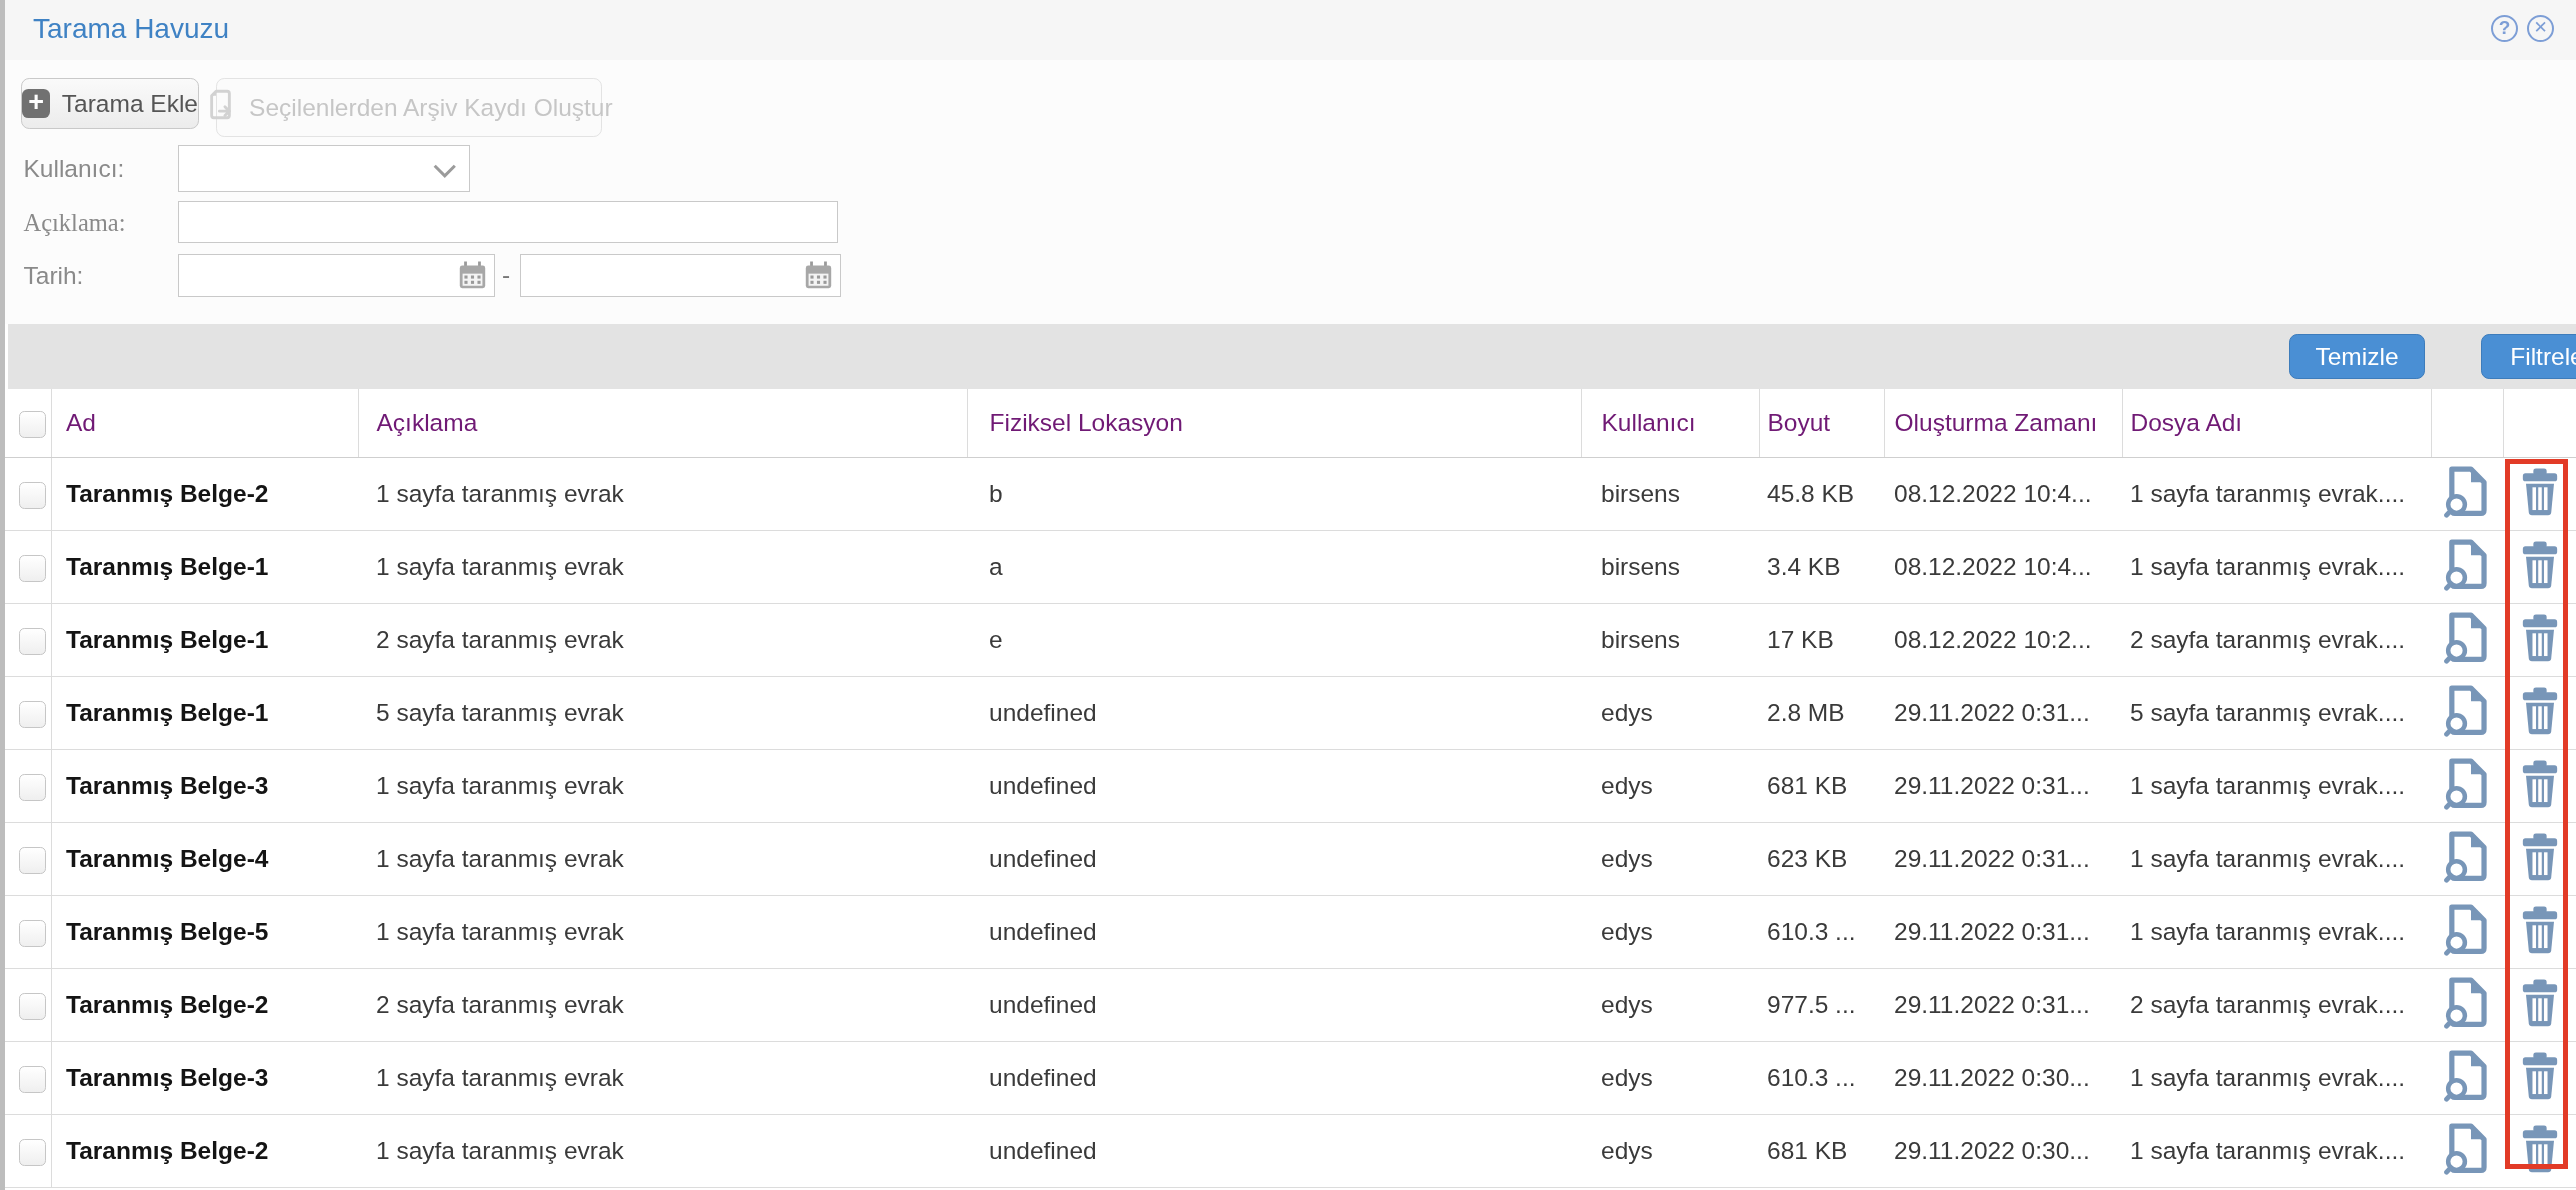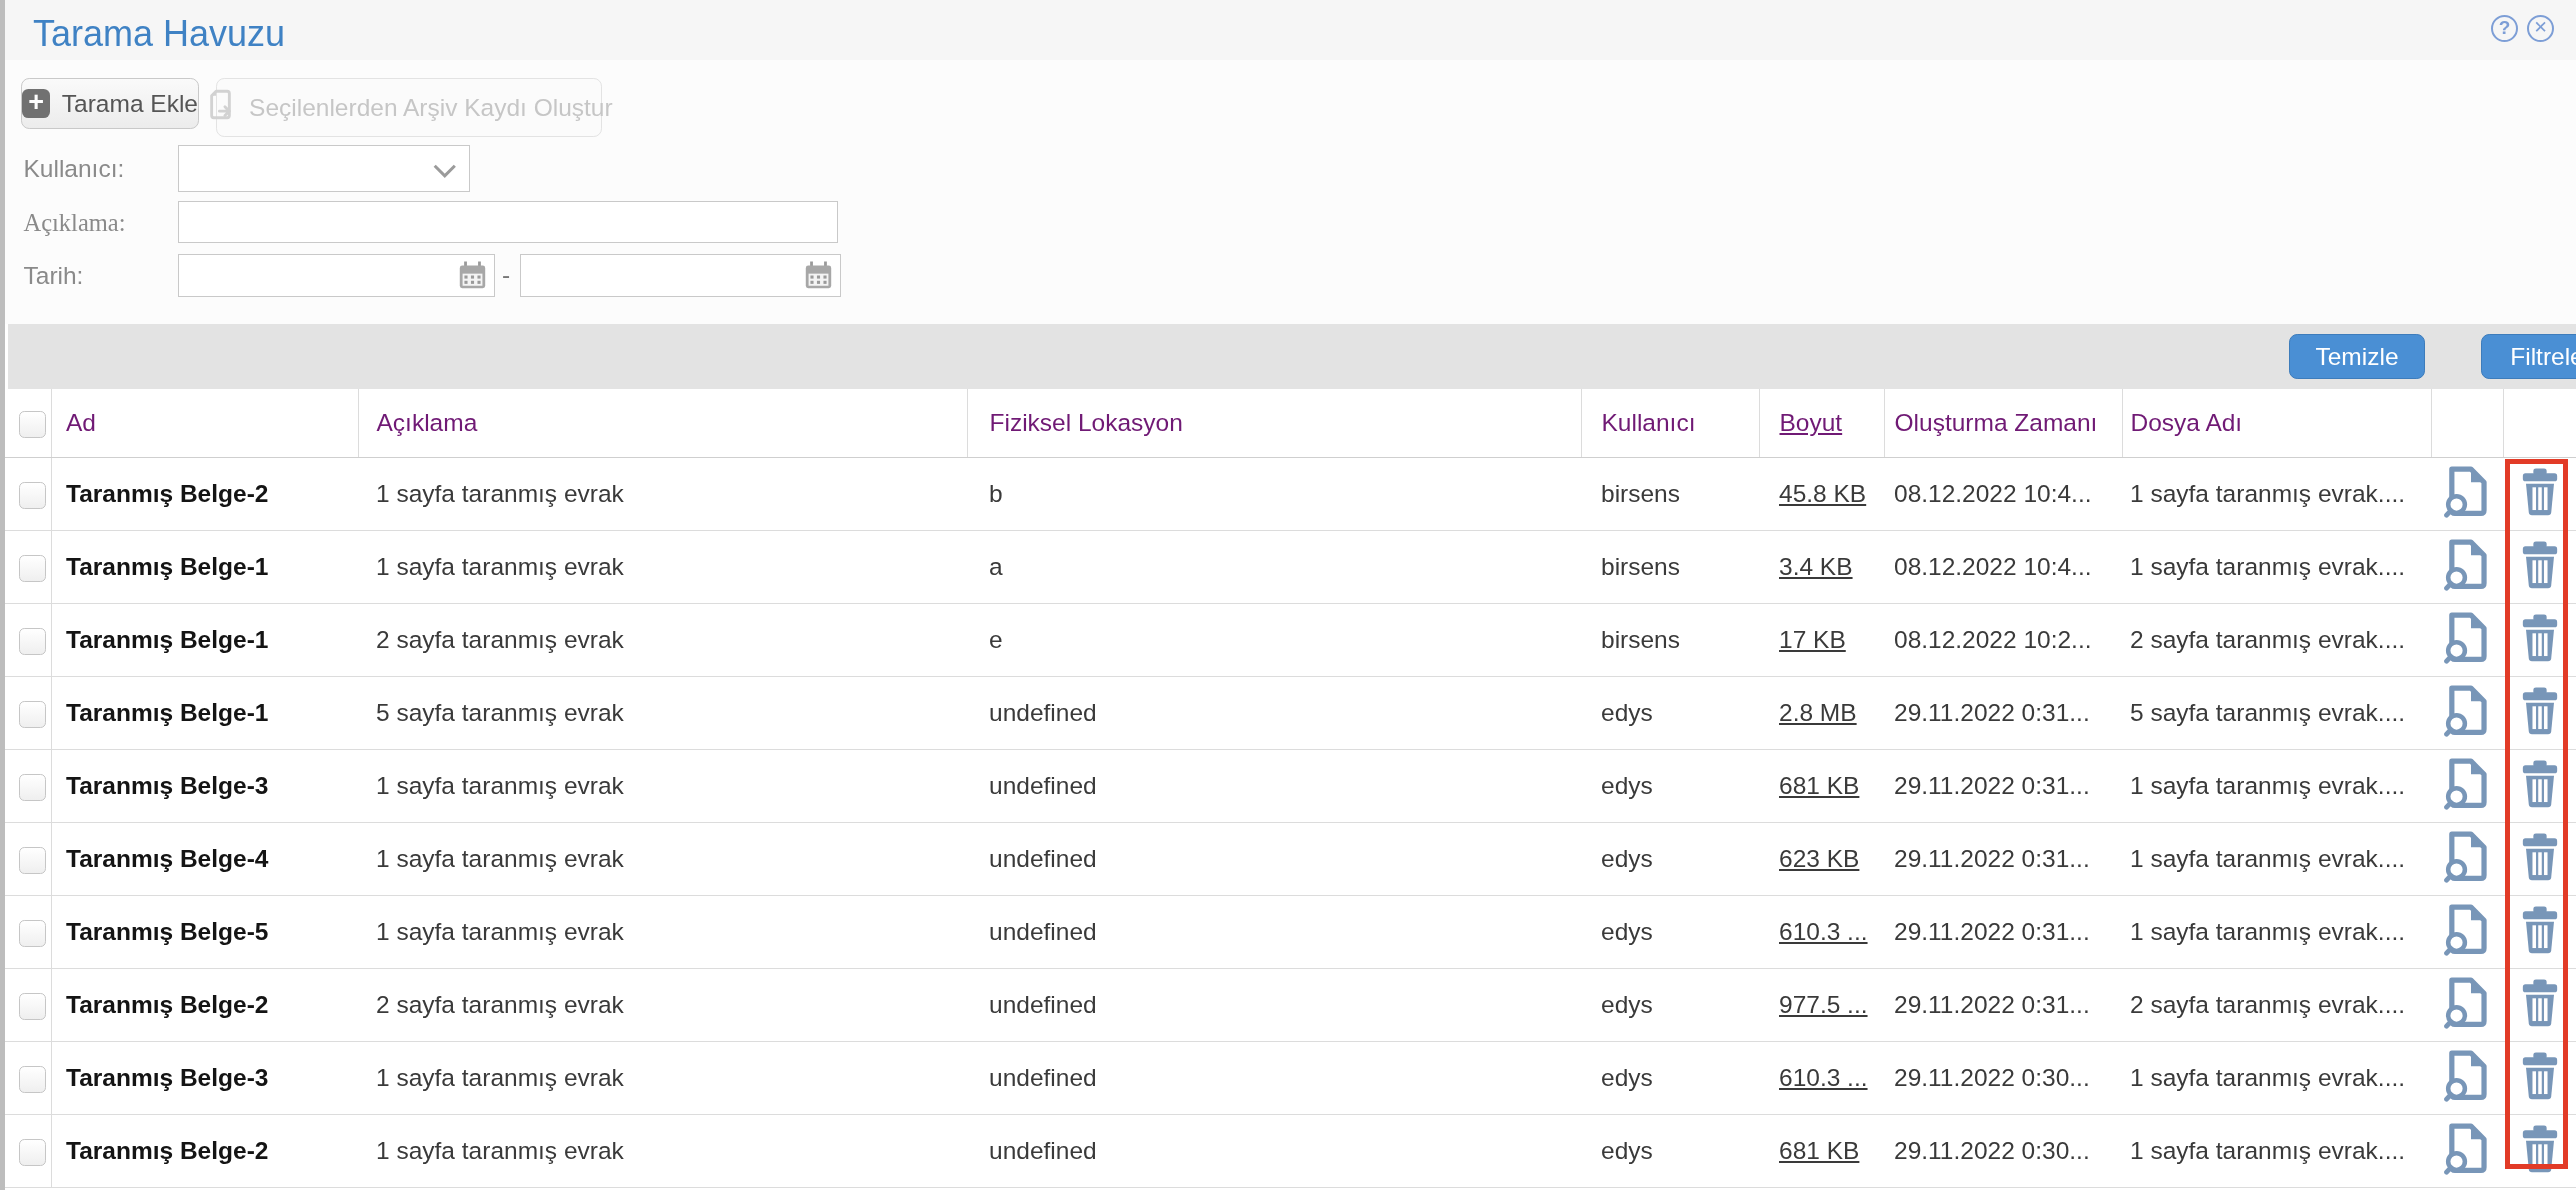--- a/index.html
+++ b/index.html
@@ -2,21 +2,21 @@
 <html style="font-size:14.5px"><head>
 <meta charset="utf-8">
 <style>
   html,body{margin:0;padding:0;}
   body{width:2576px;height:1190px;background:#ffffff;font-family:"Liberation Sans","DejaVu Sans",sans-serif;}
   #page{position:relative;width:2576px;height:1190px;overflow:hidden;background:#ffffff;}
   .left-edge{position:absolute;left:0;top:0;width:4.5px;height:1190px;background:#bdbdbd;z-index:9;}
 
   
   .titlebar{position:absolute;left:0;top:0;width:2576px;height:60px;background:#f6f6f6;border-bottom:0.9px solid #ececec;}
-  .page-title{position:absolute;left:33px;top:12.7px;font-size:36px;color:#3f82c4;}
+  .page-title{position:absolute;left:33px;top:12.7px;font-size:28px;color:#3f82c4;}
   .circle-icon{position:absolute;top:14.5px;width:27px;height:27px;border:2.7px solid #7d9ed6;border-radius:50%;
     box-sizing:border-box;color:#7d9ed6;font-size:19px;font-weight:bold;text-align:center;line-height:22px;cursor:pointer;}
   .help-pos{right:58px;}
   .close-pos{right:22px;font-size:17px;}
 
   
   .toolbar-area{position:absolute;left:0;top:60px;width:2576px;height:264px;background:#fcfcfc;}
   .btn{display:flex;align-items:center;justify-content:center;box-sizing:border-box;border-radius:8.2px;font-size:24.5px;white-space:nowrap;}
   .btn-add{position:absolute;left:21px;top:18px;width:178px;height:51px;background:linear-gradient(#fafafa,#ececec);
     border:1.8px solid #c9c9c9;color:#555;gap:11.8px;cursor:pointer;}
@@ -46,21 +46,21 @@
   .grid th{height:66px;background:#fff;font-weight:normal;font-size:24.5px;color:#701a75;text-align:left;
     border-bottom:1.8px solid #cfcfcf;border-right:1.8px solid #dcdcdc;white-space:nowrap;overflow:hidden;}
   .grid th:last-child{border-right:none;}
   .grid td{height:70px;background:#fff;font-size:24.5px;color:#3a3a3a;border-bottom:1.8px solid #dcdcdc;
     white-space:nowrap;overflow:hidden;}
   .c-check{border-right:1.8px solid #dcdcdc;}
   .pl-ad{padding-left:14.5px;}
   .pl-acik{padding-left:18px;}
   .pl-lok{padding-left:22px;}
   .pl-kul{padding-left:20px;}
-  .pl-boy{padding-left:20px;text-decoration:underline;}
+  .pl-boy{padding-left:8px;}
   .pl-zam{padding-left:10px;}
   .pl-dos{padding-left:8px;}
   .checkbox{display:inline-block;width:27px;height:27px;box-sizing:border-box;border:1.8px solid #c6c6c6;border-radius:5.4px;
     background:linear-gradient(#ffffff,#efefef);margin-left:18px;vertical-align:middle;cursor:pointer;}
   .doclink{color:#141414;font-weight:bold;cursor:pointer;}
   .icon-cell{text-align:center;}
   .row-icon{display:inline-block;vertical-align:middle;cursor:pointer;}
 
   
   .red-box{position:absolute;left:2505px;top:459px;width:63px;height:710px;box-sizing:border-box;

